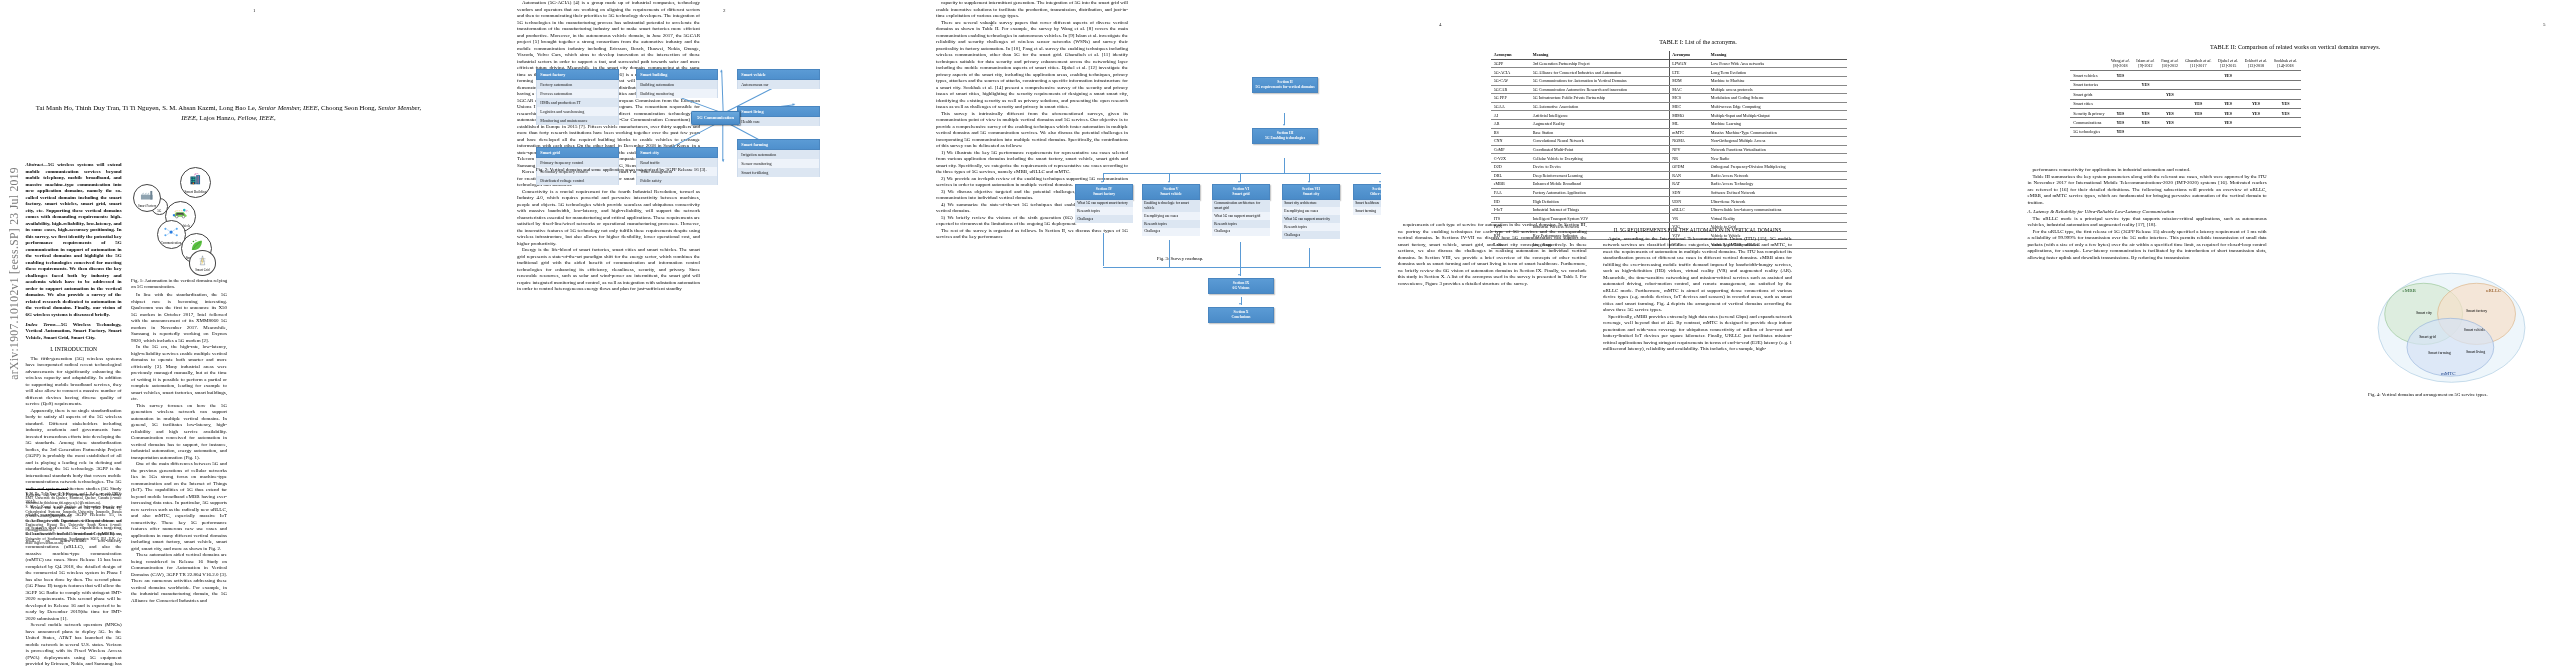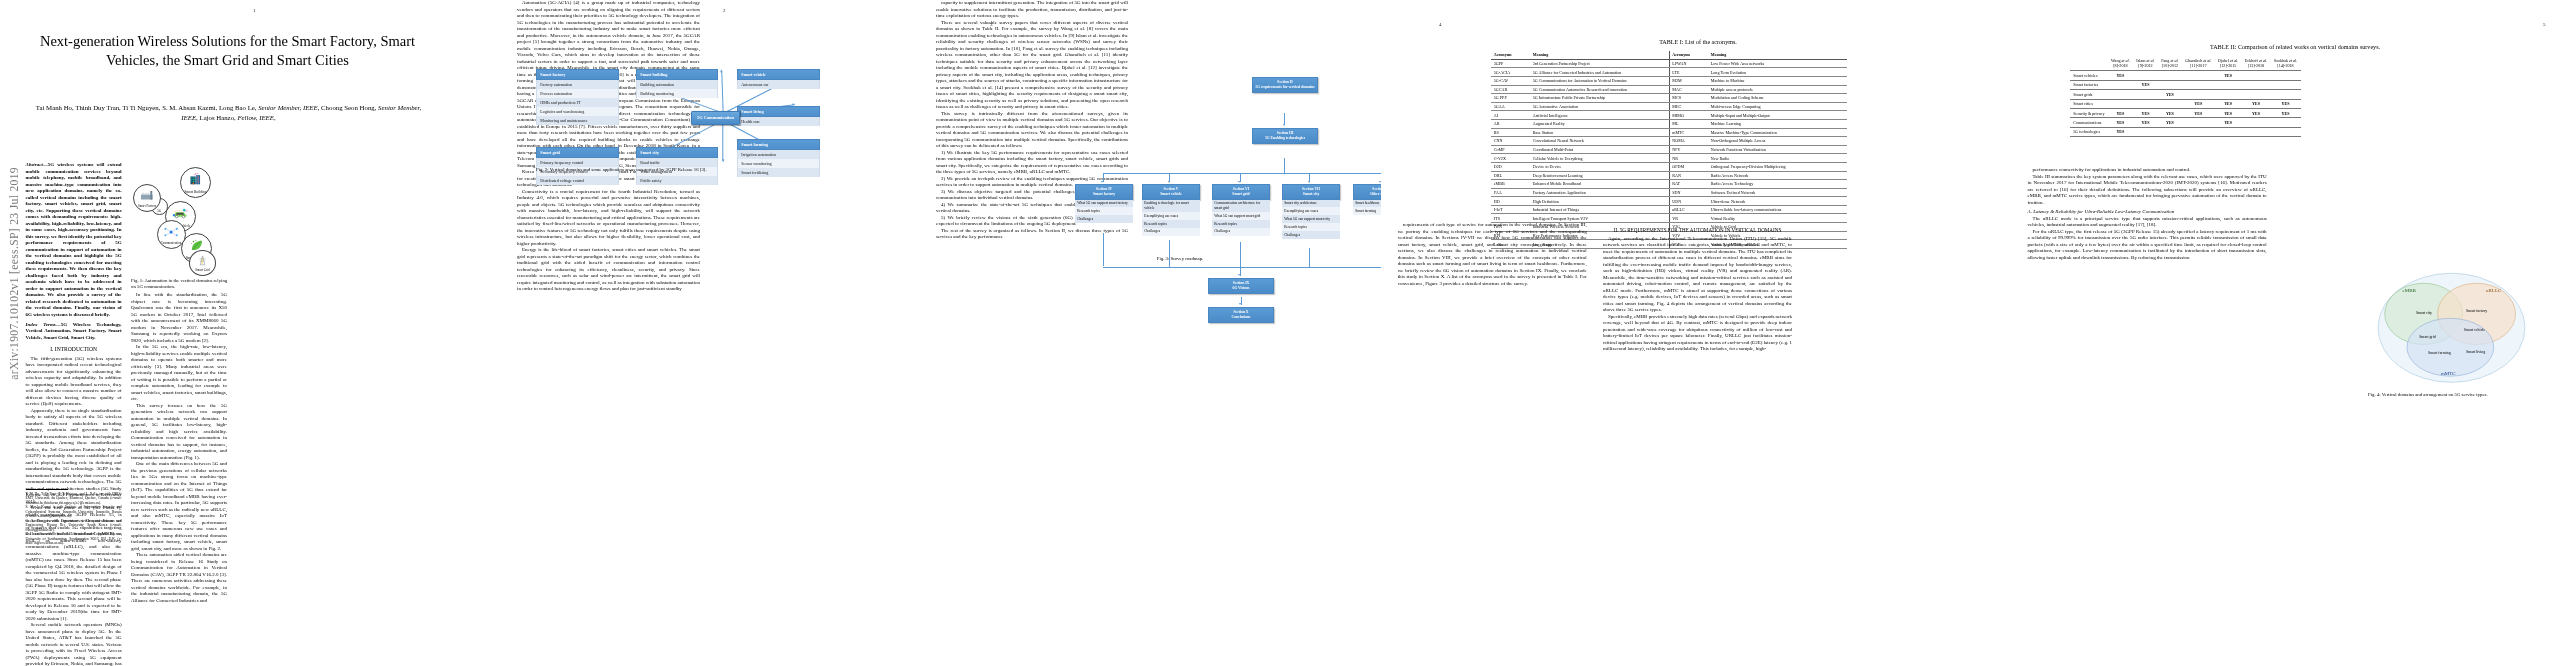--- a/index.html
+++ b/index.html
@@ -140,21 +140,20 @@
 </head>
 <body>
 
 <div class="sheet">
 
   <div class="page" id="page1">
     <div class="pagenum" style="left:253px; top:7.8px;">1</div>
 
     <div class="arxiv-stamp">arXiv:1907.10102v1  [eess.SP]  23 Jul 2019</div>
 
-    <div class="title">Next-generation Wireless Solutions for the Smart Factory, Smart Vehicles, the Smart Grid and Smart Cities</div>
 
     <div class="authors">
       Tai Manh Ho, Thinh Duy Tran, Ti Ti Nguyen, S. M. Ahsan Kazmi, Long Bao Le, <i>Senior Member, IEEE</i>, Choong Seon Hong, <i>Senior Member, IEEE</i>, Lajos Hanzo, <i>Fellow, IEEE</i>,
     </div>
 
     <div class="col" id="p1c1">
       <div class="abstract">
         <span class="lead">Abstract—</span><span>5G wireless systems will extend mobile communication services beyond mobile telephony, mobile broadband, and massive machine-type communication into new application domains, namely the so-called vertical domains including the smart factory, smart vehicles, smart grid, smart city, etc. Supporting these vertical domains comes with demanding requirements: high-availability, high-reliability, low-latency, and in some cases, high-accuracy positioning. In this survey, we first identify the potential key performance requirements of 5G communication in support of automation in the vertical domains and highlight the 5G enabling technologies conceived for meeting these requirements. We then discuss the key challenges faced both by industry and academia which have to be addressed in order to support automation in the vertical domains. We also provide a survey of the related research dedicated to automation in the vertical domains. Finally, our vision of 6G wireless systems is discussed briefly.</span>
       </div>
       <div class="indexterms">

